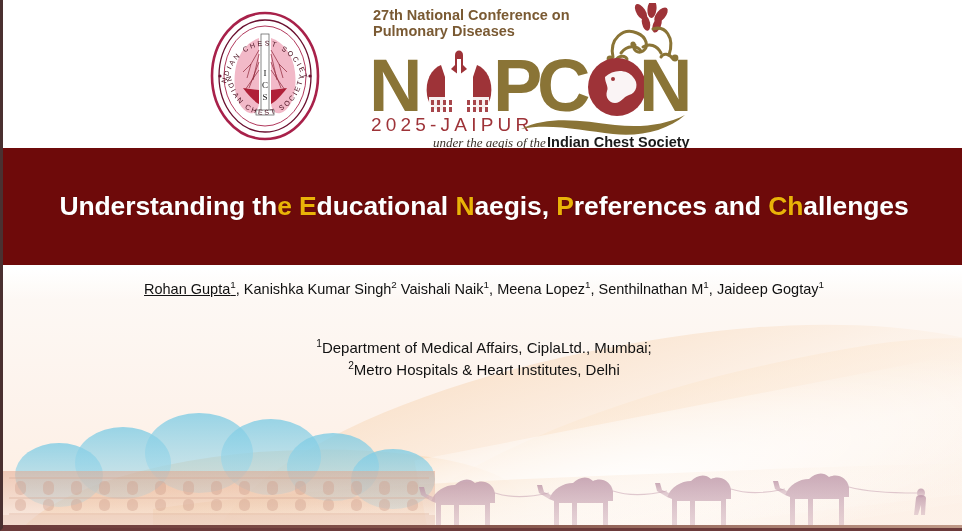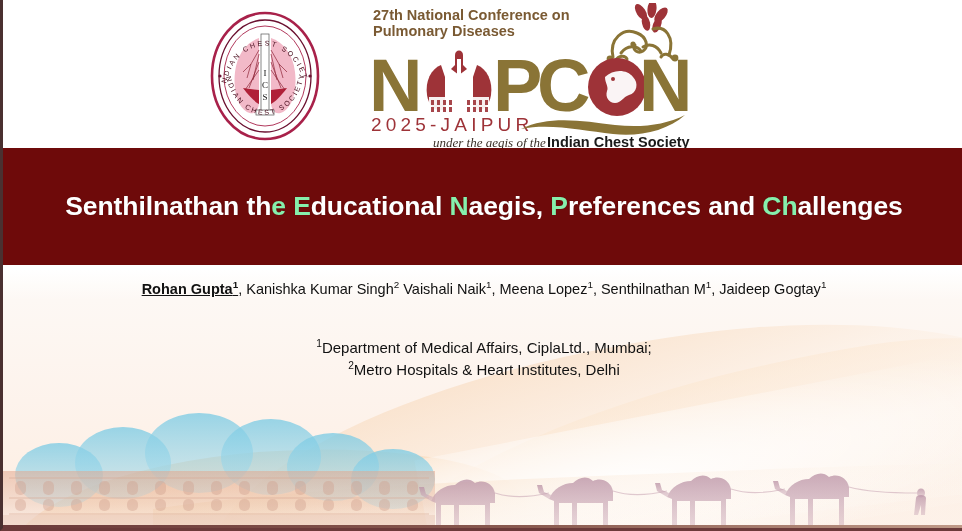--- a/index.html
+++ b/index.html
@@ -118,34 +118,34 @@
   .title-line {
     color: #ffffff;
     font-size: 26.5px;
     font-weight: bold;
     letter-spacing: -0.1px;
     line-height: 1.28;
     text-align: center;
     white-space: nowrap;
     text-shadow: 0 0 1px rgba(0,0,0,0.35);
   }
-  .hl { color: #86efac; }
+  .hl { color: #eab308; }
 
   
   .authors {
     position: absolute;
     left: 0; top: 279px;
     width: 962px;
     text-align: center;
     font-size: 14.5px;
     color: #111111;
     white-space: nowrap;
   }
   .authors .lead {
-    font-weight: bold;
+    font-weight: normal;
     text-decoration: underline;
   }
   .authors sup, .affil sup { font-size: 0.68em; vertical-align: super; }
 
   .affil {
     position: absolute;
     left: 0; top: 337px;
     width: 962px;
     text-align: center;
     font-size: 15px;
@@ -411,21 +411,21 @@
                  C298,128 270,134 244,131 C214,128 182,120 152,126 Z" fill="#8a7436"></path>
 
         <text x="64" y="144" font-family="'Liberation Serif',serif" font-size="13" font-style="italic" fill="#3a3028">under the aegis of the</text>
         <text x="178" y="144" font-family="'Liberation Sans',sans-serif" font-size="14.5" font-weight="bold" fill="#1a1a1a">Indian Chest Society</text>
       </svg>
 
     </div>
   </div>
 
   <div class="title-banner">
-    <div class="title-line"><span>Senthilnathan th</span><span class="hl">e E</span><span>ducational </span><span class="hl">N</span><span>aegis, </span><span class="hl">P</span><span>references and </span><span class="hl">Ch</span><span>allenges</span></div>
+    <div class="title-line"><span>Understanding th</span><span class="hl">e E</span><span>ducational </span><span class="hl">N</span><span>aegis, </span><span class="hl">P</span><span>references and </span><span class="hl">Ch</span><span>allenges</span></div>
   </div>
 
   <div class="authors"><span class="lead">Rohan Gupta<sup>1</sup></span><span>, </span><span>Kanishka Kumar Singh<sup>2</sup></span><span> </span><span>Vaishali Naik<sup>1</sup></span><span>, </span><span>Meena Lopez<sup>1</sup></span><span>, </span><span>Senthilnathan M<sup>1</sup></span><span>, </span><span>Jaideep Gogtay<sup>1</sup></span></div>
 
   <div class="affil">
       <div><sup>1</sup>Department of Medical Affairs, CiplaLtd., Mumbai;</div>
       <div><sup>2</sup>Metro Hospitals &amp; Heart Institutes, Delhi</div>
     </div>
 
 </div>

